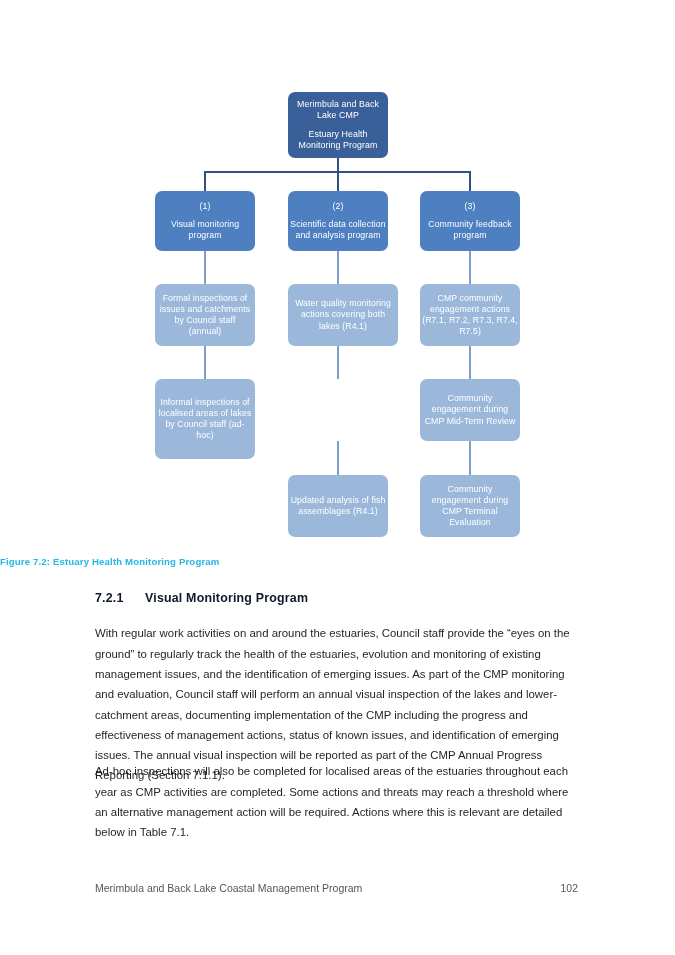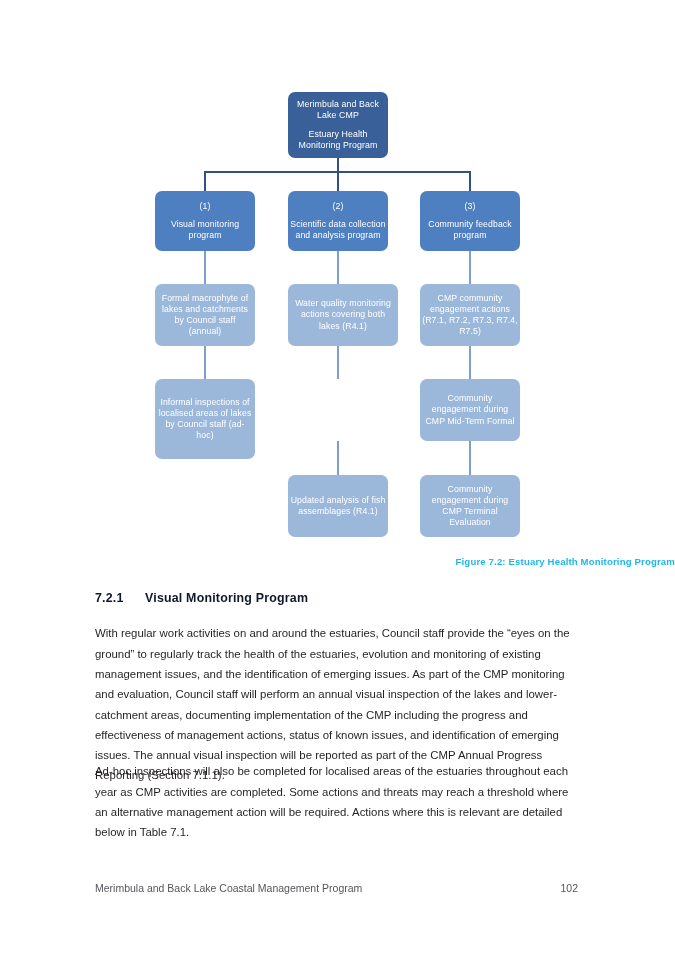--- a/index.html
+++ b/index.html
@@ -59,21 +59,21 @@
   .connector.light {
     background: #7f9fc8;
   }
 
   
   #caption {
     position: absolute;
     left: 0;
     top: 556px;
     width: 675px;
-    text-align: right;
+    text-align: left;
     font-size: 9.6px;
     font-weight: bold;
     color: #22b7e6;
     letter-spacing: .15px;
   }
 
   
   #heading {
     position: absolute;
     left: 95px;
@@ -131,21 +131,21 @@
   <div class="connector" style="left:469px; top:171px; width:2px; height:20px;"></div>
 
   <div class="node lvl1" style="left:155px; top:191px; width:100px; height:60px;">
     <span class="txt">
       <span>(1)</span>
       <span class="sub">Visual monitoring program</span>
     </span>
   </div>
   <div class="connector light" style="left:204px; top:251px; width:2px; height:33px;"></div>
   <div class="node lvl2" style="left:155px; top:284px; width:100px; height:62px;">
-    <span class="txt">Formal macrophyte of lakes and catchments by Council staff (annual)</span>
+    <span class="txt">Formal inspections of issues and catchments by Council staff (annual)</span>
   </div>
   <div class="connector light" style="left:204px; top:346px; width:2px; height:33px;"></div>
   <div class="node lvl2" style="left:155px; top:379px; width:100px; height:80px;">
     <span class="txt">Informal inspections of localised areas of lakes by Council staff (ad-hoc)</span>
   </div>
 
   <div class="node lvl1" style="left:288px; top:191px; width:100px; height:60px;">
     <span class="txt">
       <span>(2)</span>
       <span class="sub">Scientific data collection and analysis program</span>
@@ -166,21 +166,21 @@
       <span>(3)</span>
       <span class="sub">Community feedback program</span>
     </span>
   </div>
   <div class="connector light" style="left:469px; top:251px; width:2px; height:33px;"></div>
   <div class="node lvl2" style="left:420px; top:284px; width:100px; height:62px;">
     <span class="txt">CMP community engagement actions (R7.1, R7.2, R7.3, R7.4, R7.5)</span>
   </div>
   <div class="connector light" style="left:469px; top:346px; width:2px; height:33px;"></div>
   <div class="node lvl2" style="left:420px; top:379px; width:100px; height:62px;">
-    <span class="txt">Community engagement during CMP Mid-Term Formal</span>
+    <span class="txt">Community engagement during CMP Mid-Term Review</span>
   </div>
   <div class="connector light" style="left:469px; top:441px; width:2px; height:34px;"></div>
   <div class="node lvl2" style="left:420px; top:475px; width:100px; height:62px;">
     <span class="txt">Community engagement during CMP Terminal Evaluation</span>
   </div>
 </div>
 
 <div id="caption">Figure 7.2: Estuary Health Monitoring Program</div>
 
 <div id="heading">

